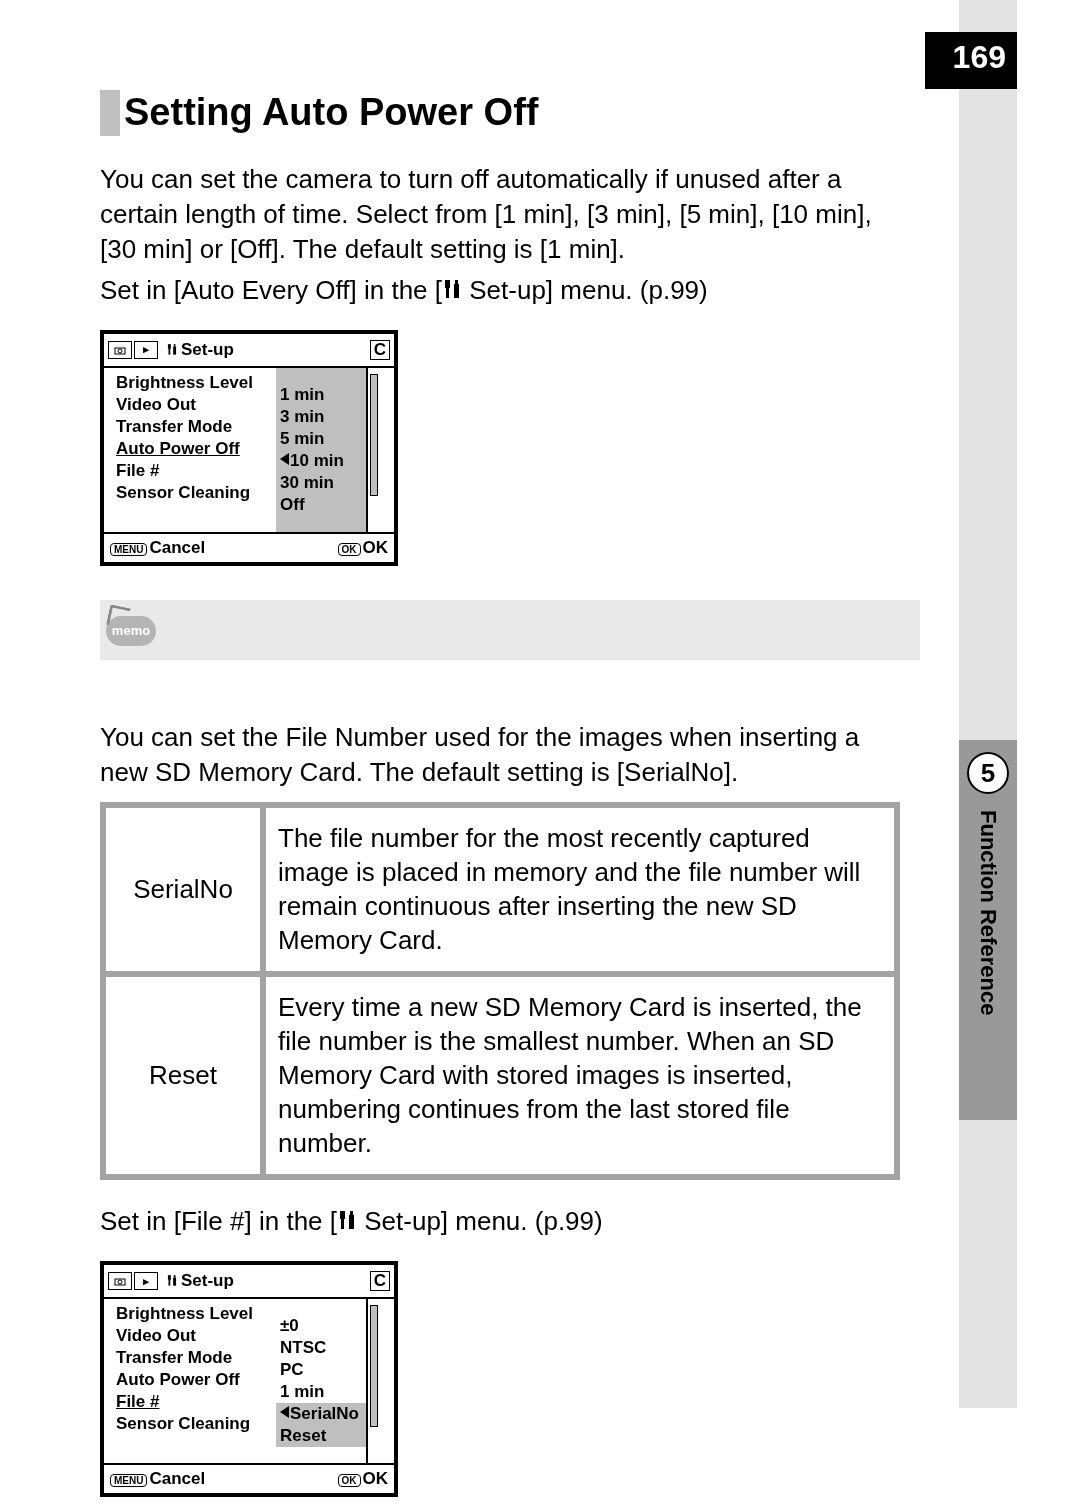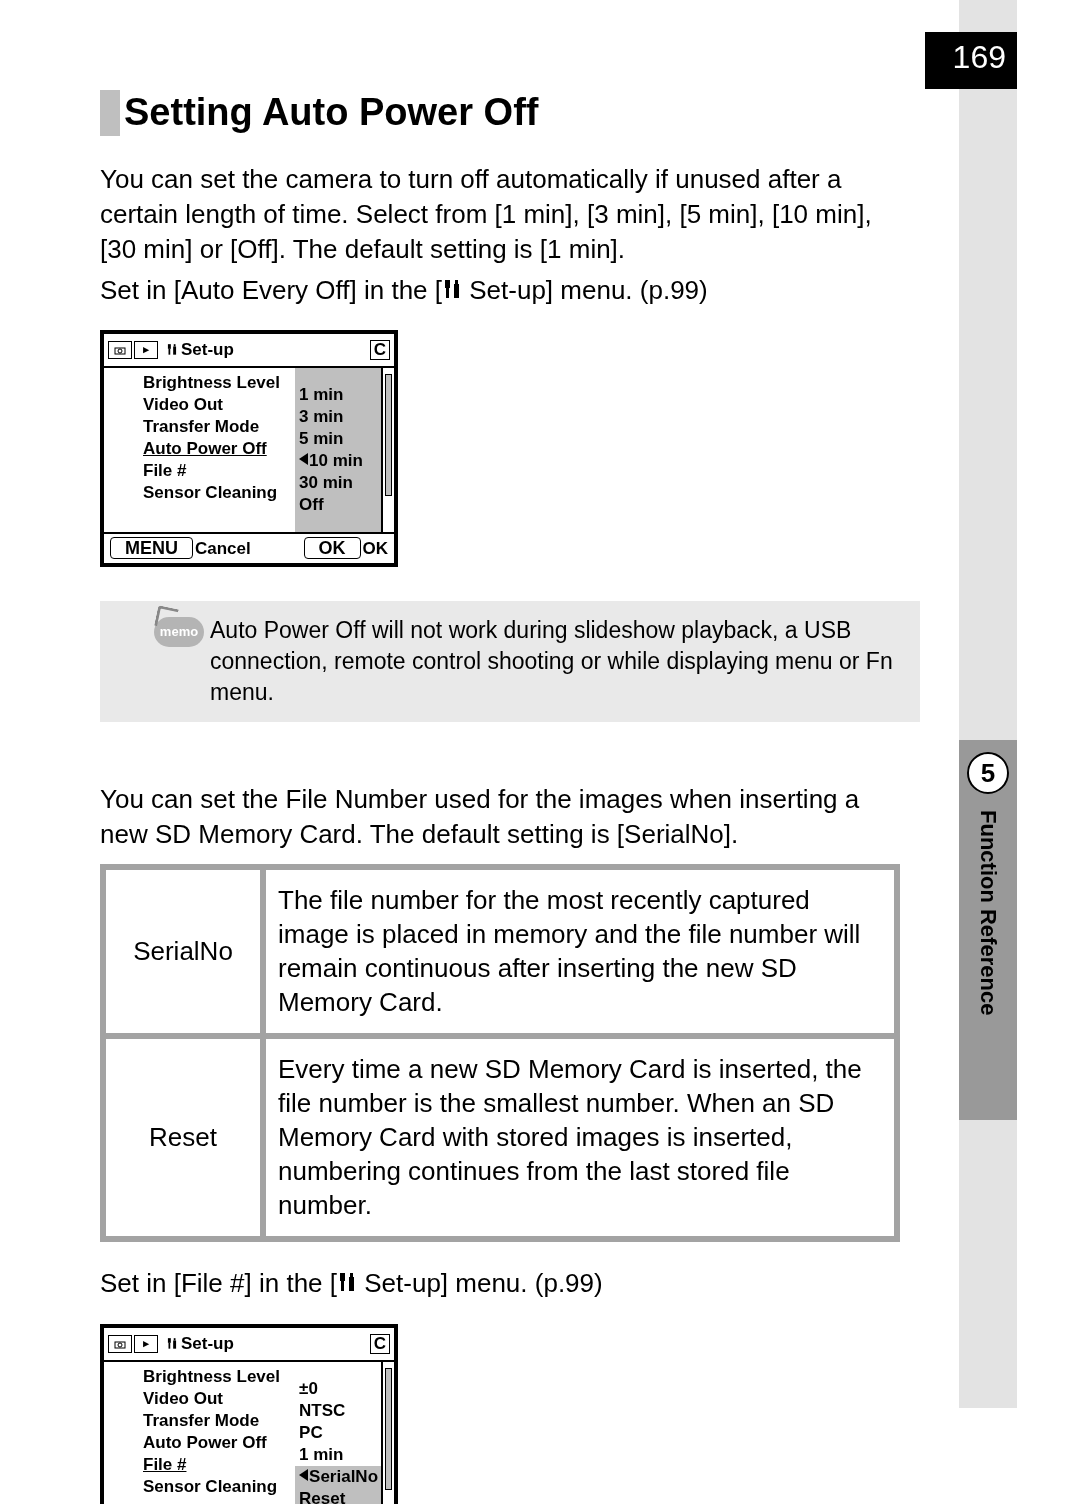--- a/index.html
+++ b/index.html
@@ -17,20 +17,21 @@
     top: 32px;
     right: 63px;
     width: 92px;
     height: 57px;
     background: #000;
     color: #fff;
     text-align: right;
     padding: 7px 11px 0 0;
     font-size: 32px;
     box-sizing: border-box;
+    font-weight: bold;
   }
   .side-strip {
     position: absolute;
     top: 0;
     right: 63px;
     width: 58px;
     height: 1408px;
     background: #e3e3e3;
   }
   .side-tab {
@@ -118,21 +119,20 @@
     height: 18px;
     text-align: center;
     line-height: 18px;
   }
   .lcd-body {
     display: flex;
   }
   .lcd-left {
     width: 160px;
     padding: 4px 0 4px 12px;
-    margin-left: 27px;
   }
   .lcd-left-row {
     height: 22px;
     line-height: 22px;
   }
   .lcd-right {
     width: 90px;
     padding: 16px 0;
     background: #bfbfbf;
   }
@@ -154,38 +154,37 @@
   }
   .lcd-foot {
     border-top: 2px solid #000;
     padding: 4px 6px;
     display: flex;
     justify-content: space-between;
   }
   .btn-box {
     border: 1.5px solid #000;
     border-radius: 4px;
-    padding: 0 14px;
-    font-size: 18px;
+    padding: 0 3px;
+    font-size: 10px;
     margin-right: 2px;
   }
   .underline { text-decoration: underline; }
   .memo-block {
     margin-top: 34px;
     background: #e9e9e9;
     display: flex;
     padding: 14px 10px 14px 0;
     width: 810px;
   }
   .memo-icon {
     width: 62px;
     flex-shrink: 0;
     text-align: center;
     padding-top: 2px;
-    padding-left: 48px;
   }
   .memo-icon-shape {
     display: inline-block;
     width: 50px;
     height: 30px;
     background: #b4b4b4;
     border-radius: 16px 16px 16px 16px;
     position: relative;
     color: #fff;
     font-size: 13px;
@@ -302,21 +301,20 @@
         </div>
     </div>
     <div class="lcd-foot">
       <span><span class="btn-box">MENU</span><span>Cancel</span></span>
       <span><span class="btn-box">OK</span><span>OK</span></span>
     </div>
   </div>
 
   <div class="memo-block">
     <div class="memo-icon"><span class="memo-icon-shape">memo</span></div>
-    <div class="memo-text">Auto Power Off will not work during slideshow playback, a USB connection, remote control shooting or while displaying menu or Fn menu.</div>
   </div>
 
   <div class="section2">
     <div class="body-text">You can set the File Number used for the images when inserting a new SD Memory Card. The default setting is [SerialNo].</div>
 
     <table class="def-table">
       <tbody>
           <tr>
         <td class="term">SerialNo</td>
         <td>The file number for the most recently captured image is placed in memory and the file number will remain continuous after inserting the new SD Memory Card.</td>

